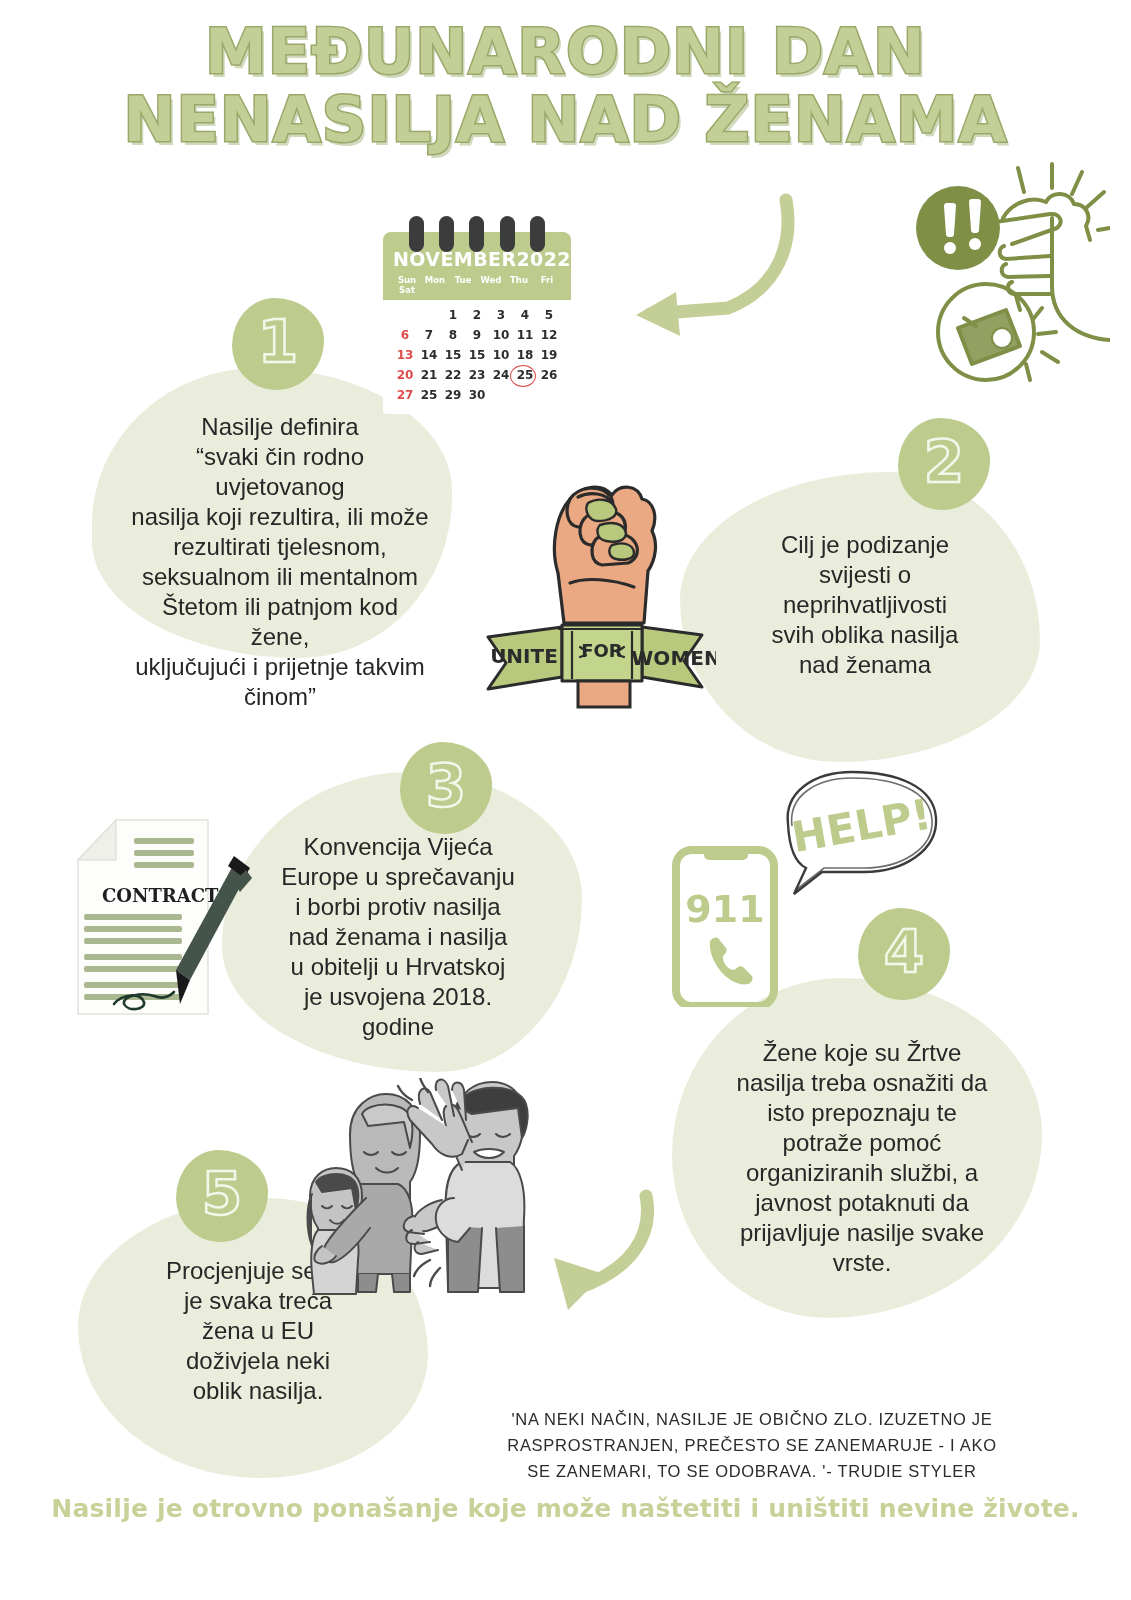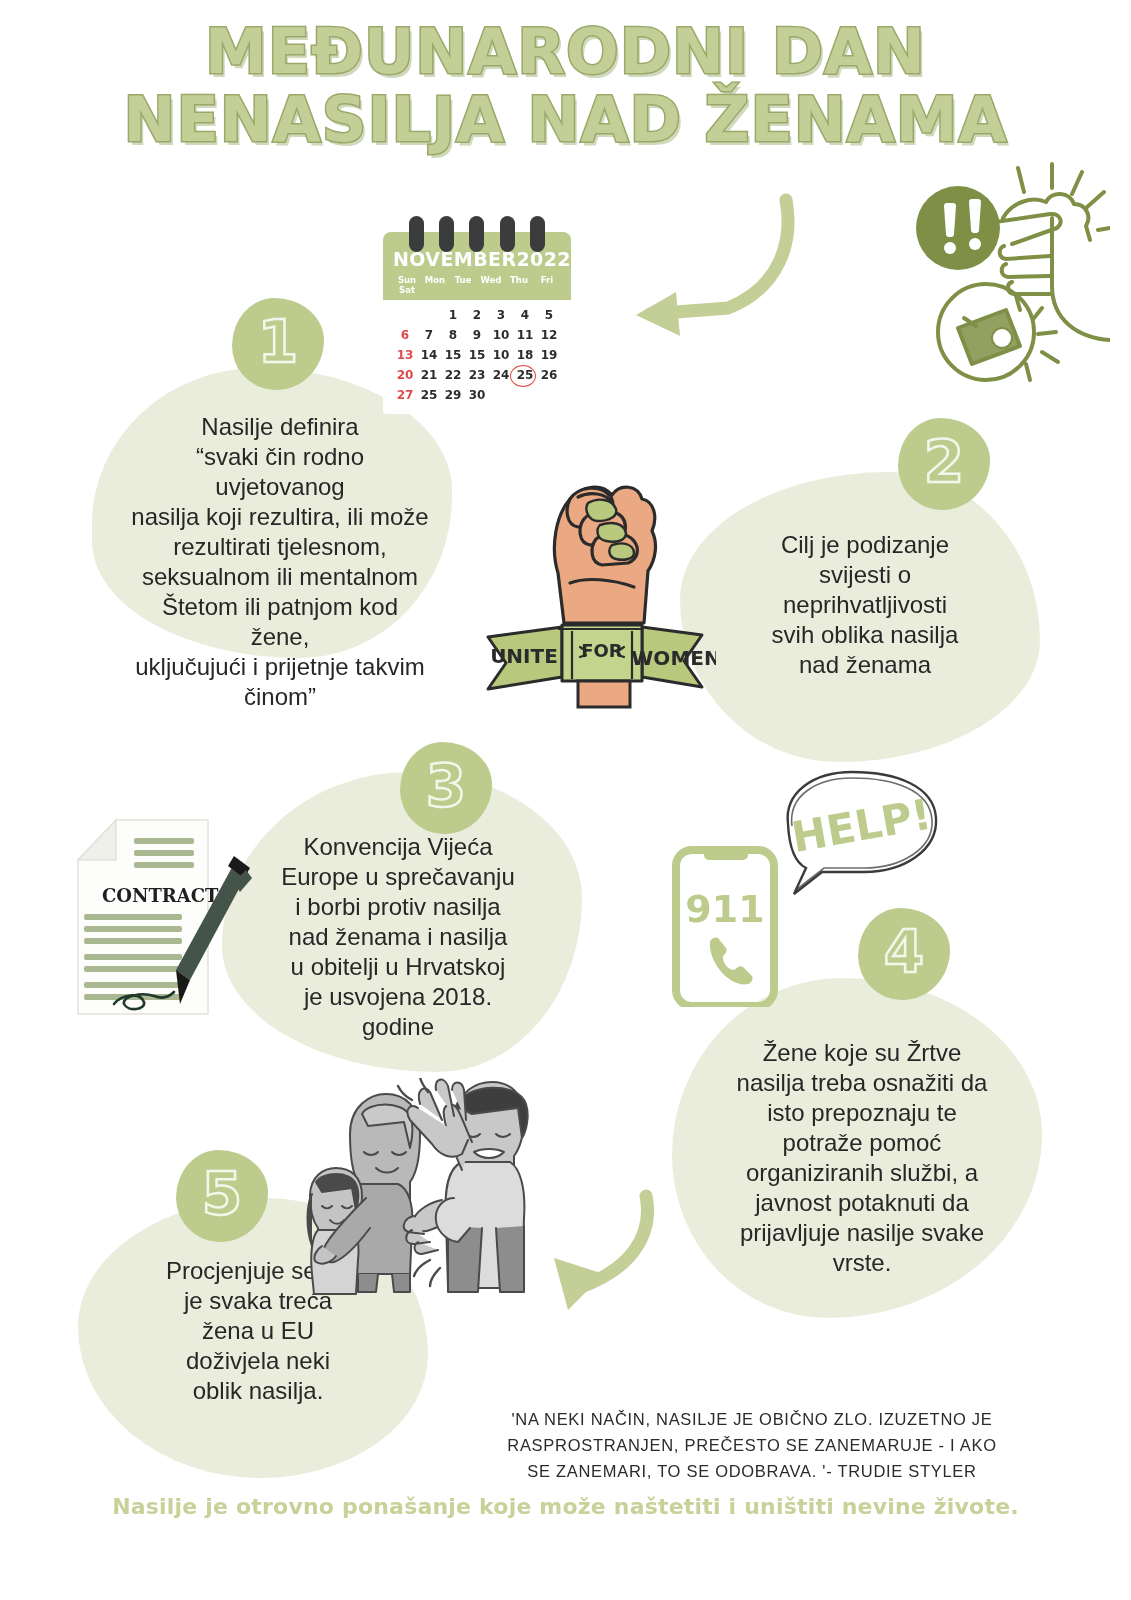--- a/index.html
+++ b/index.html
@@ -121,21 +121,21 @@
     font-family:"Liberation Sans", sans-serif;
     font-size:16.5px;line-height:26px;letter-spacing:.7px;
     white-space:pre-line;
     margin-top:28px;
   }
   
   .footer{
     position:absolute;left:0;top:1494px;width:1131px;z-index:5;
     text-align:center;color:#c6d298;
     font-family:"DejaVu Sans", sans-serif;
-    font-weight:bold;font-size:22px;letter-spacing:.2px;
+    font-weight:bold;font-size:25px;letter-spacing:.2px;
   }
 </style>
 </head>
 <body>
 
 <div class="stage">
 
   <div class="title-wrap">
     <div class="title-line l1">MEĐUNARODNI DAN</div>
     <div class="title-line l2">NENASILJA NAD ŽENAMA</div>

